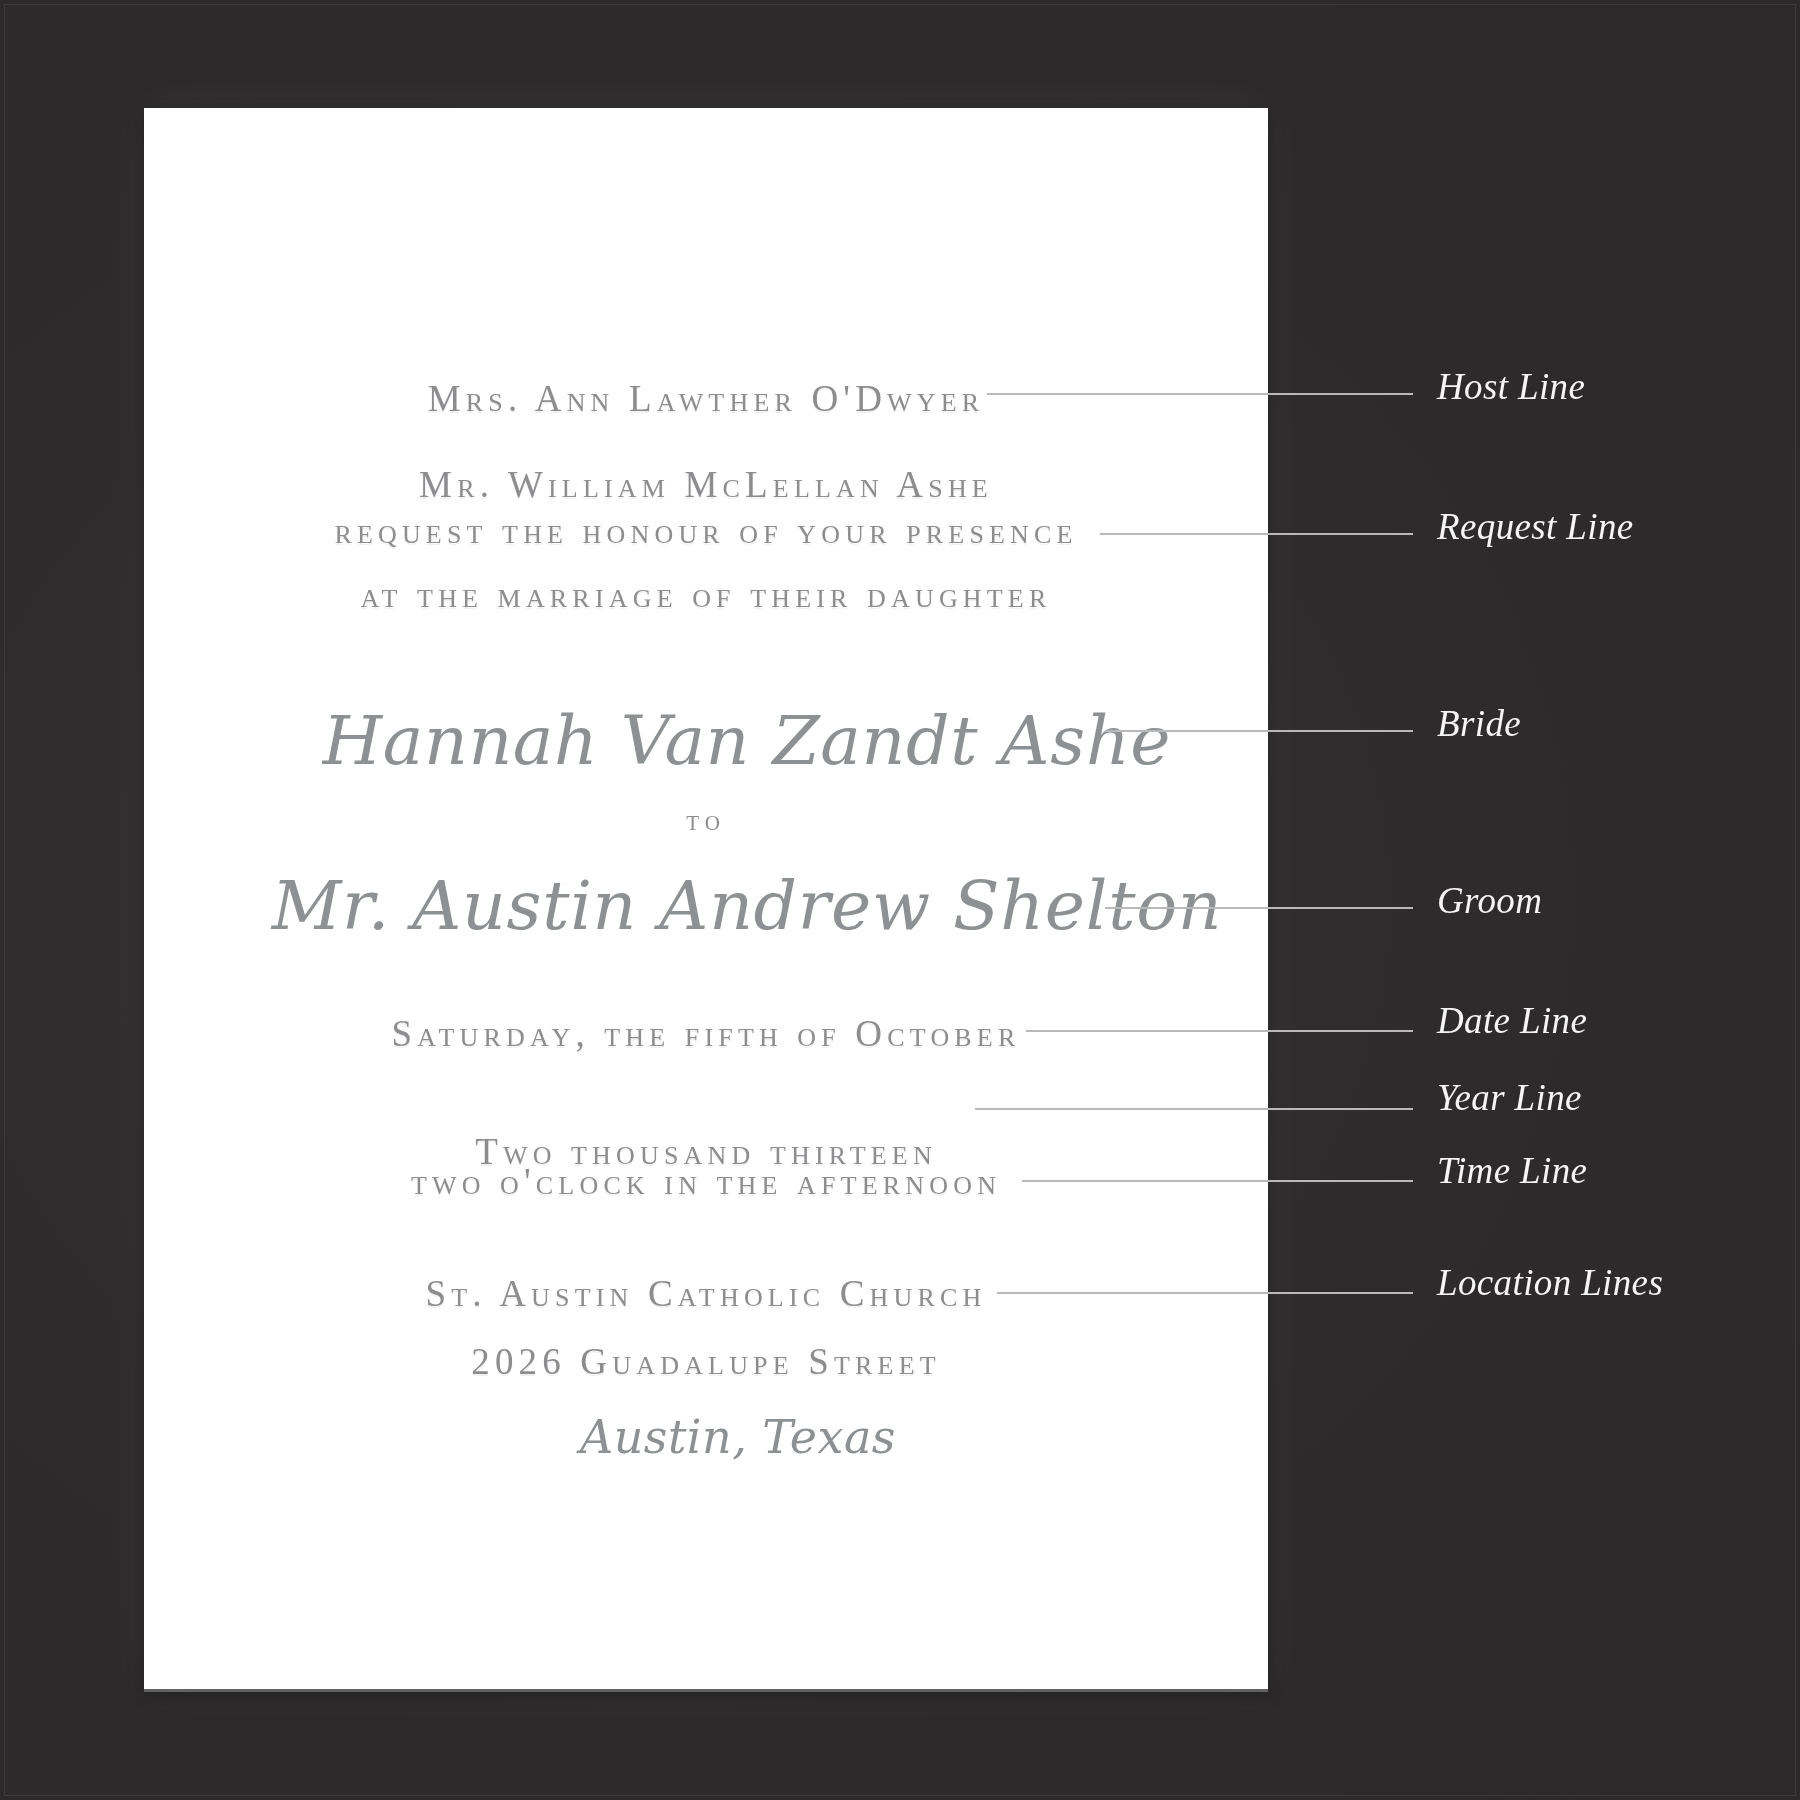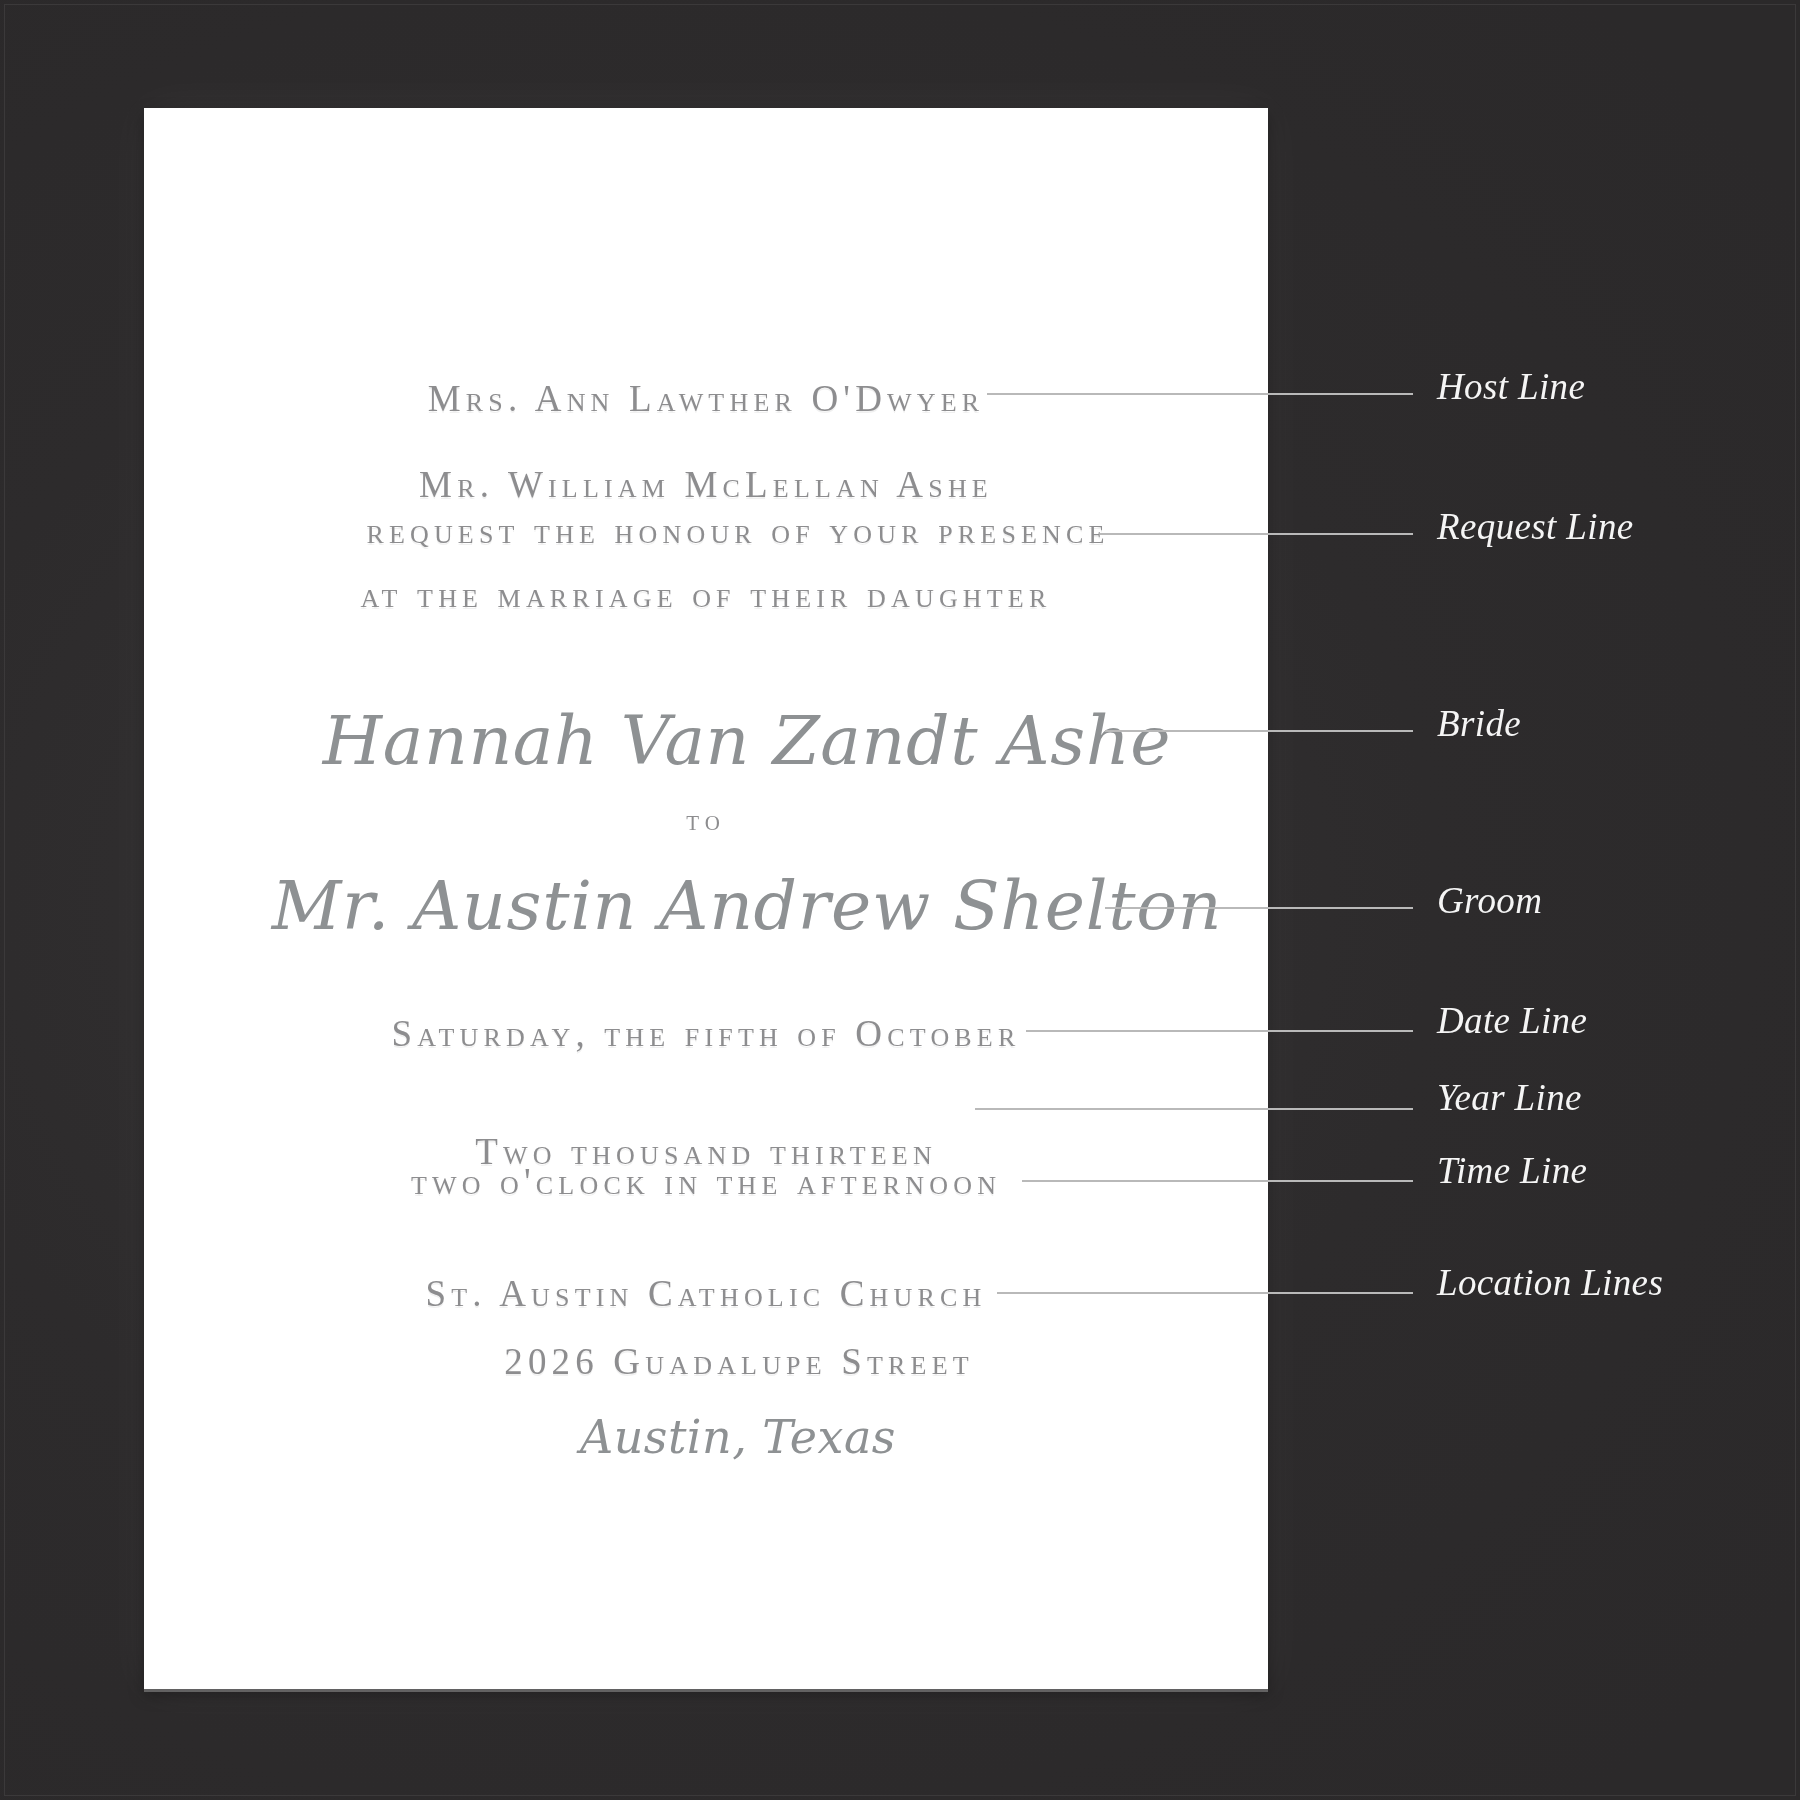--- a/index.html
+++ b/index.html
@@ -54,30 +54,30 @@
     font-style: italic;
     color: #8e9193;
     letter-spacing: 0.01em;
   }
   .script-lg { font-size: 68px; padding-left: 41px; }
   .script-sm { font-size: 46px; padding-left: 32px; }
 
   
   .y-host1    { top: 290px; }
   .y-host2    { top: 350px; margin-top: 26px; }
-  .y-req1     { top: 422px; padding-left: 32px; }
+  .y-req1     { top: 422px; }
   .y-req2     { top: 486px; }
   .y-bride    { top: 632px; }
   .y-to       { top: 712px; }
   .y-groom    { top: 797px; }
   .y-date     { top: 925px; }
   .y-year     { top: 1043px; }
   .y-time     { top: 1073px; }
   .y-loc1     { top: 1185px; }
-  .y-loc2     { top: 1253px; padding-left: 33px; }
+  .y-loc2     { top: 1253px; }
   .y-loc3     { top: 1329px; }
 
   .leader {
     position: absolute;
     height: 2px;
     background: #b9b9b9;
   }
   .ann-label {
     position: absolute;
     left: 1437px;

